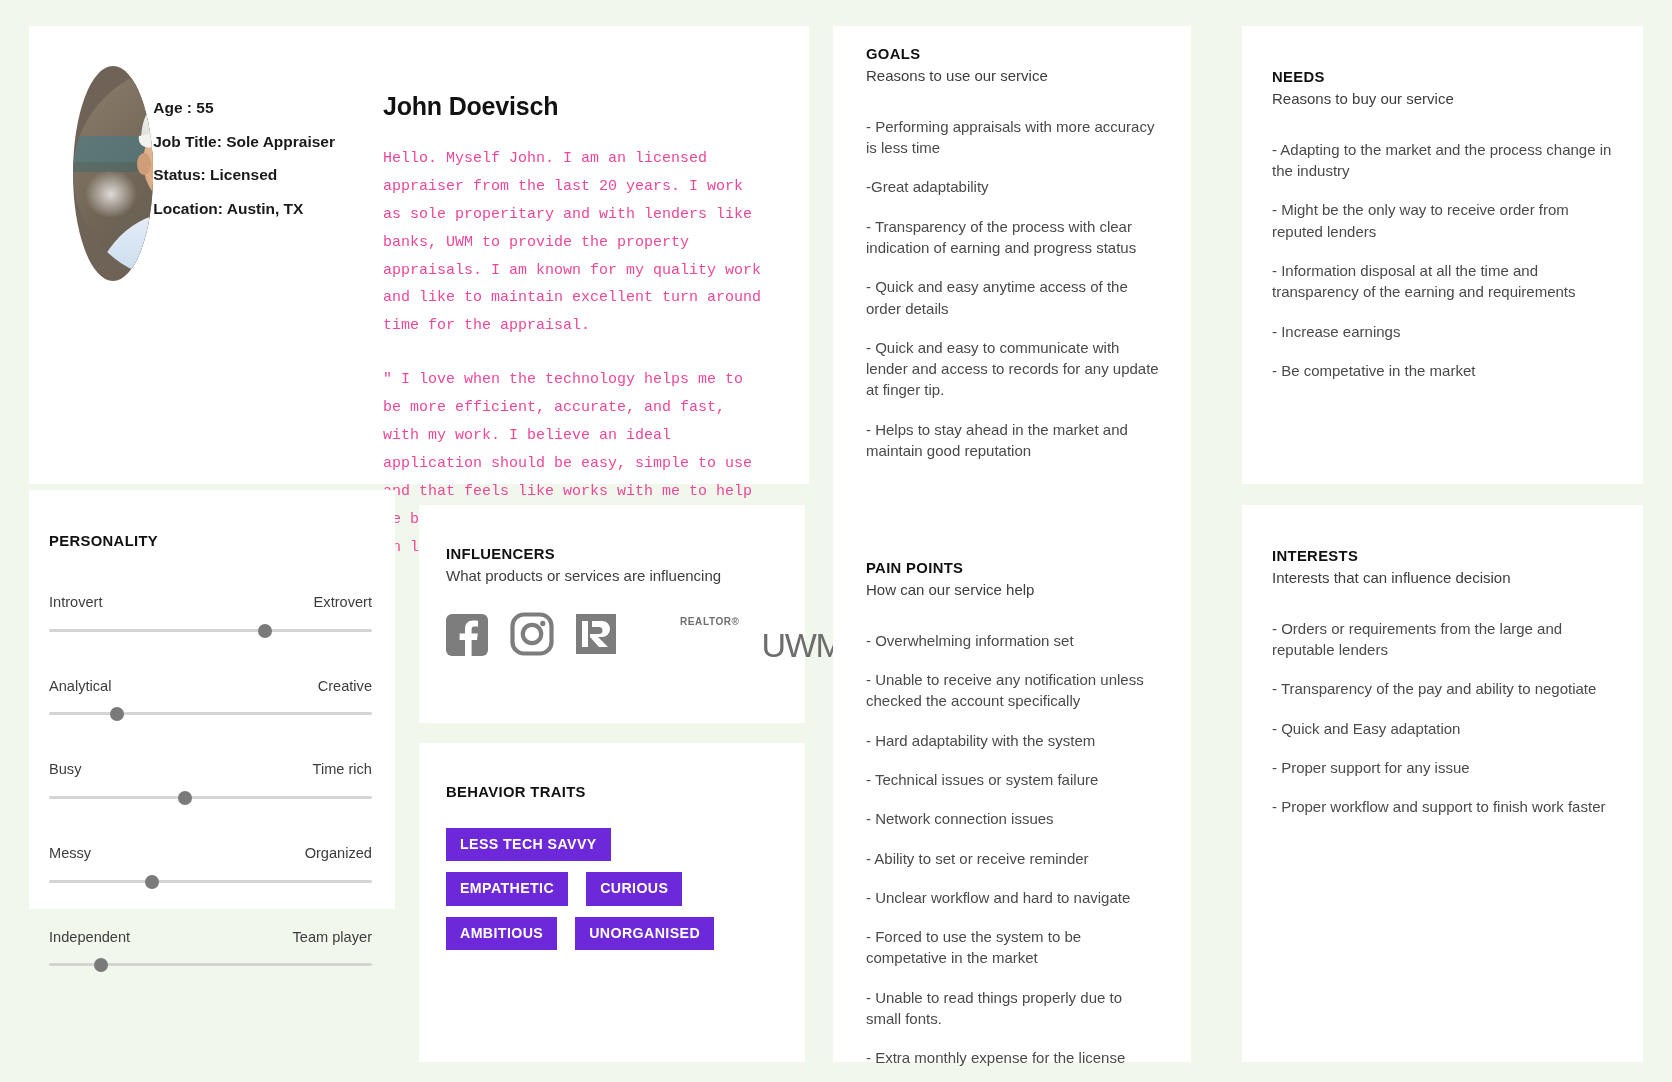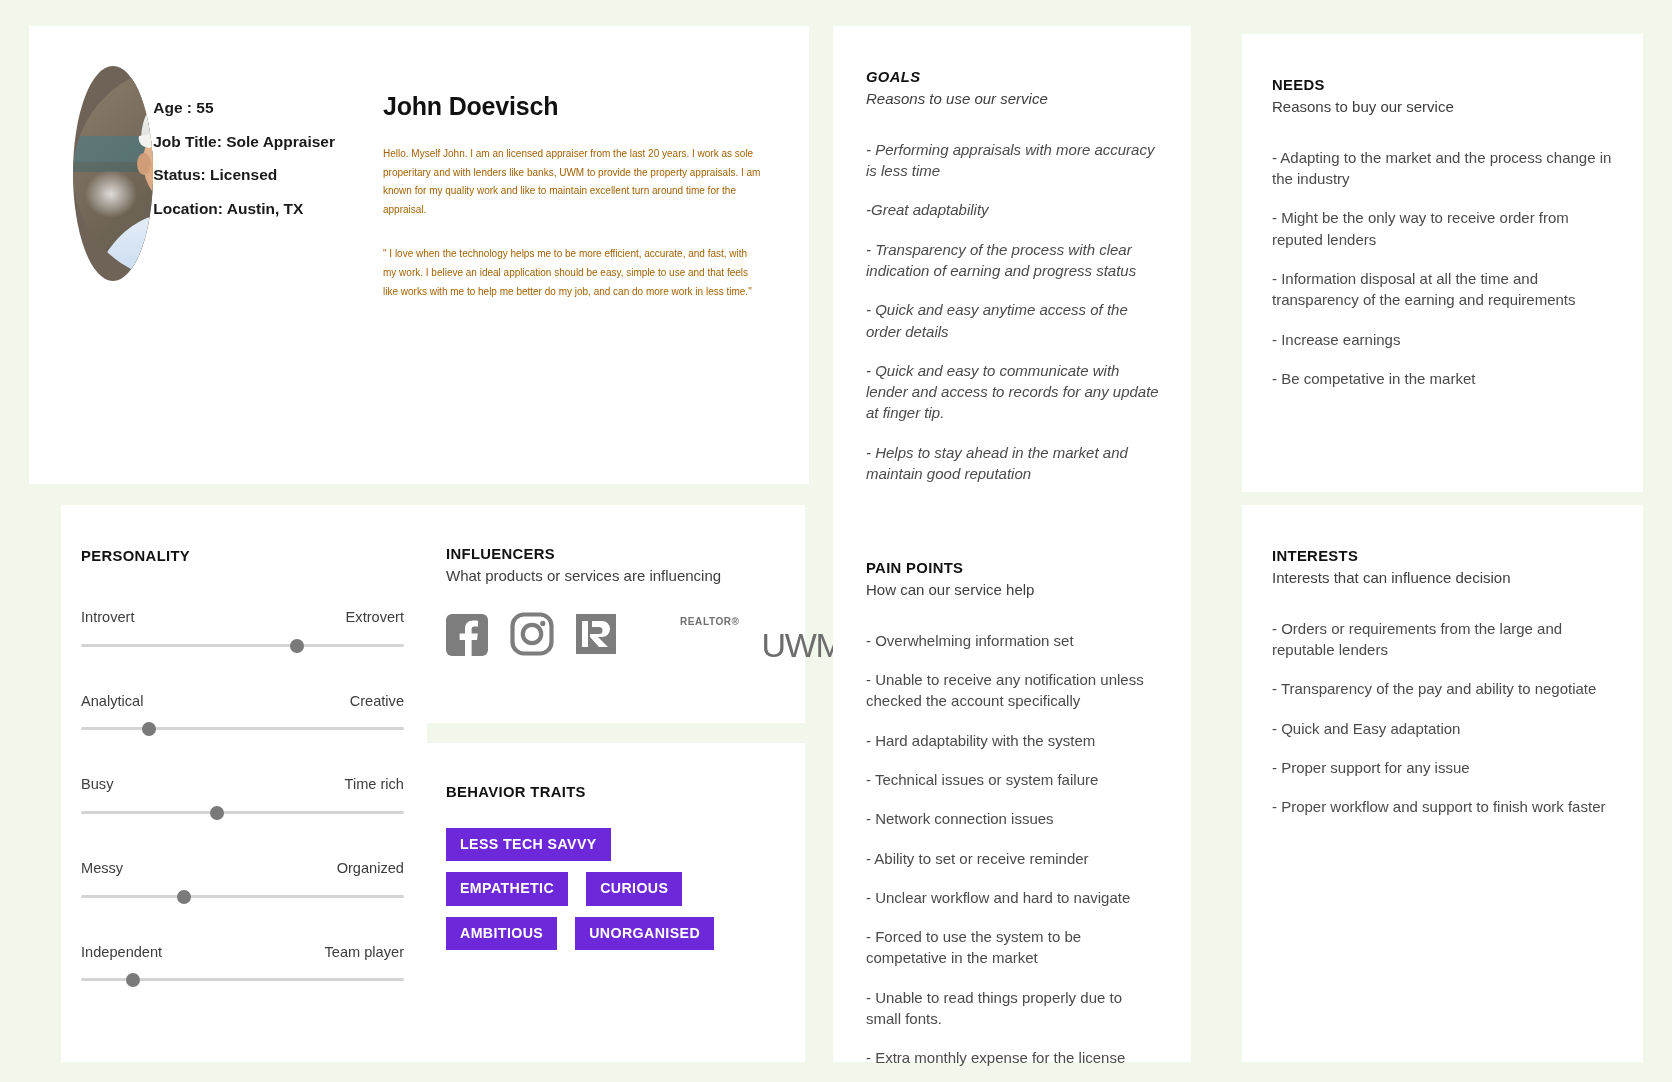--- a/index.html
+++ b/index.html
@@ -74,25 +74,26 @@
   }
   #person-name {
     font-size: 25px;
     font-weight: bold;
     color: #111111;
     letter-spacing: -0.2px;
     margin: 0 0 26px 0;
     line-height: 1;
   }
   .bio {
-    font-size: 10px;
+    font-size: 15px;
     line-height: 1.86;
-    color: #a16207;
+    color: #ec4899;
     margin: 0 0 26px 0;
     max-width: 420px;
+    font-family: Liberation Mono, monospace;
   }
   .bio.quote { margin-bottom: 0; }
 
   
   .sec-title {
     font-size: 14.8px;
     font-weight: bold;
     letter-spacing: 0.35px;
     color: #111111;
     margin: 0 0 2px 0;
@@ -115,26 +116,25 @@
     color: #4a4a4a;
     margin-bottom: 18px;
   }
   .bullets li:last-child { margin-bottom: 0; }
 
   #goals-card {
     left: 833px;
     top: 26px;
     width: 358px;
     height: 572px;
-    padding: 42px 32px 20px 33px;
-    font-style: italic;
+    padding: 19px 32px 20px 33px;
   }
   #needs-card {
     left: 1242px;
-    top: 34px;
+    top: 26px;
     width: 401px;
     height: 458px;
     padding: 42px 30px 20px 30px;
   }
   #painpoints-card {
     left: 833px;
     top: 505px;
     width: 358px;
     height: 557px;
     padding: 54px 32px 20px 33px;
@@ -143,25 +143,24 @@
     left: 1242px;
     top: 505px;
     width: 401px;
     height: 557px;
     padding: 42px 30px 20px 30px;
   }
 
   
   #personality-card {
     left: 29px;
-    top: 505px;
+    top: 490px;
     width: 366px;
-    height: 557px;
+    height: 419px;
     padding: 42px 23px 20px 20px;
-    margin-left: 32px;
   }
   #personality-card .sec-title { margin-bottom: 44px; }
   .slider-row { margin-bottom: 41px; }
   .slider-row:last-child { margin-bottom: 0; }
   .slider-labels {
     display: flex;
     justify-content: space-between;
     font-size: 14.6px;
     color: #3d3d3d;
     margin-bottom: 14px;

